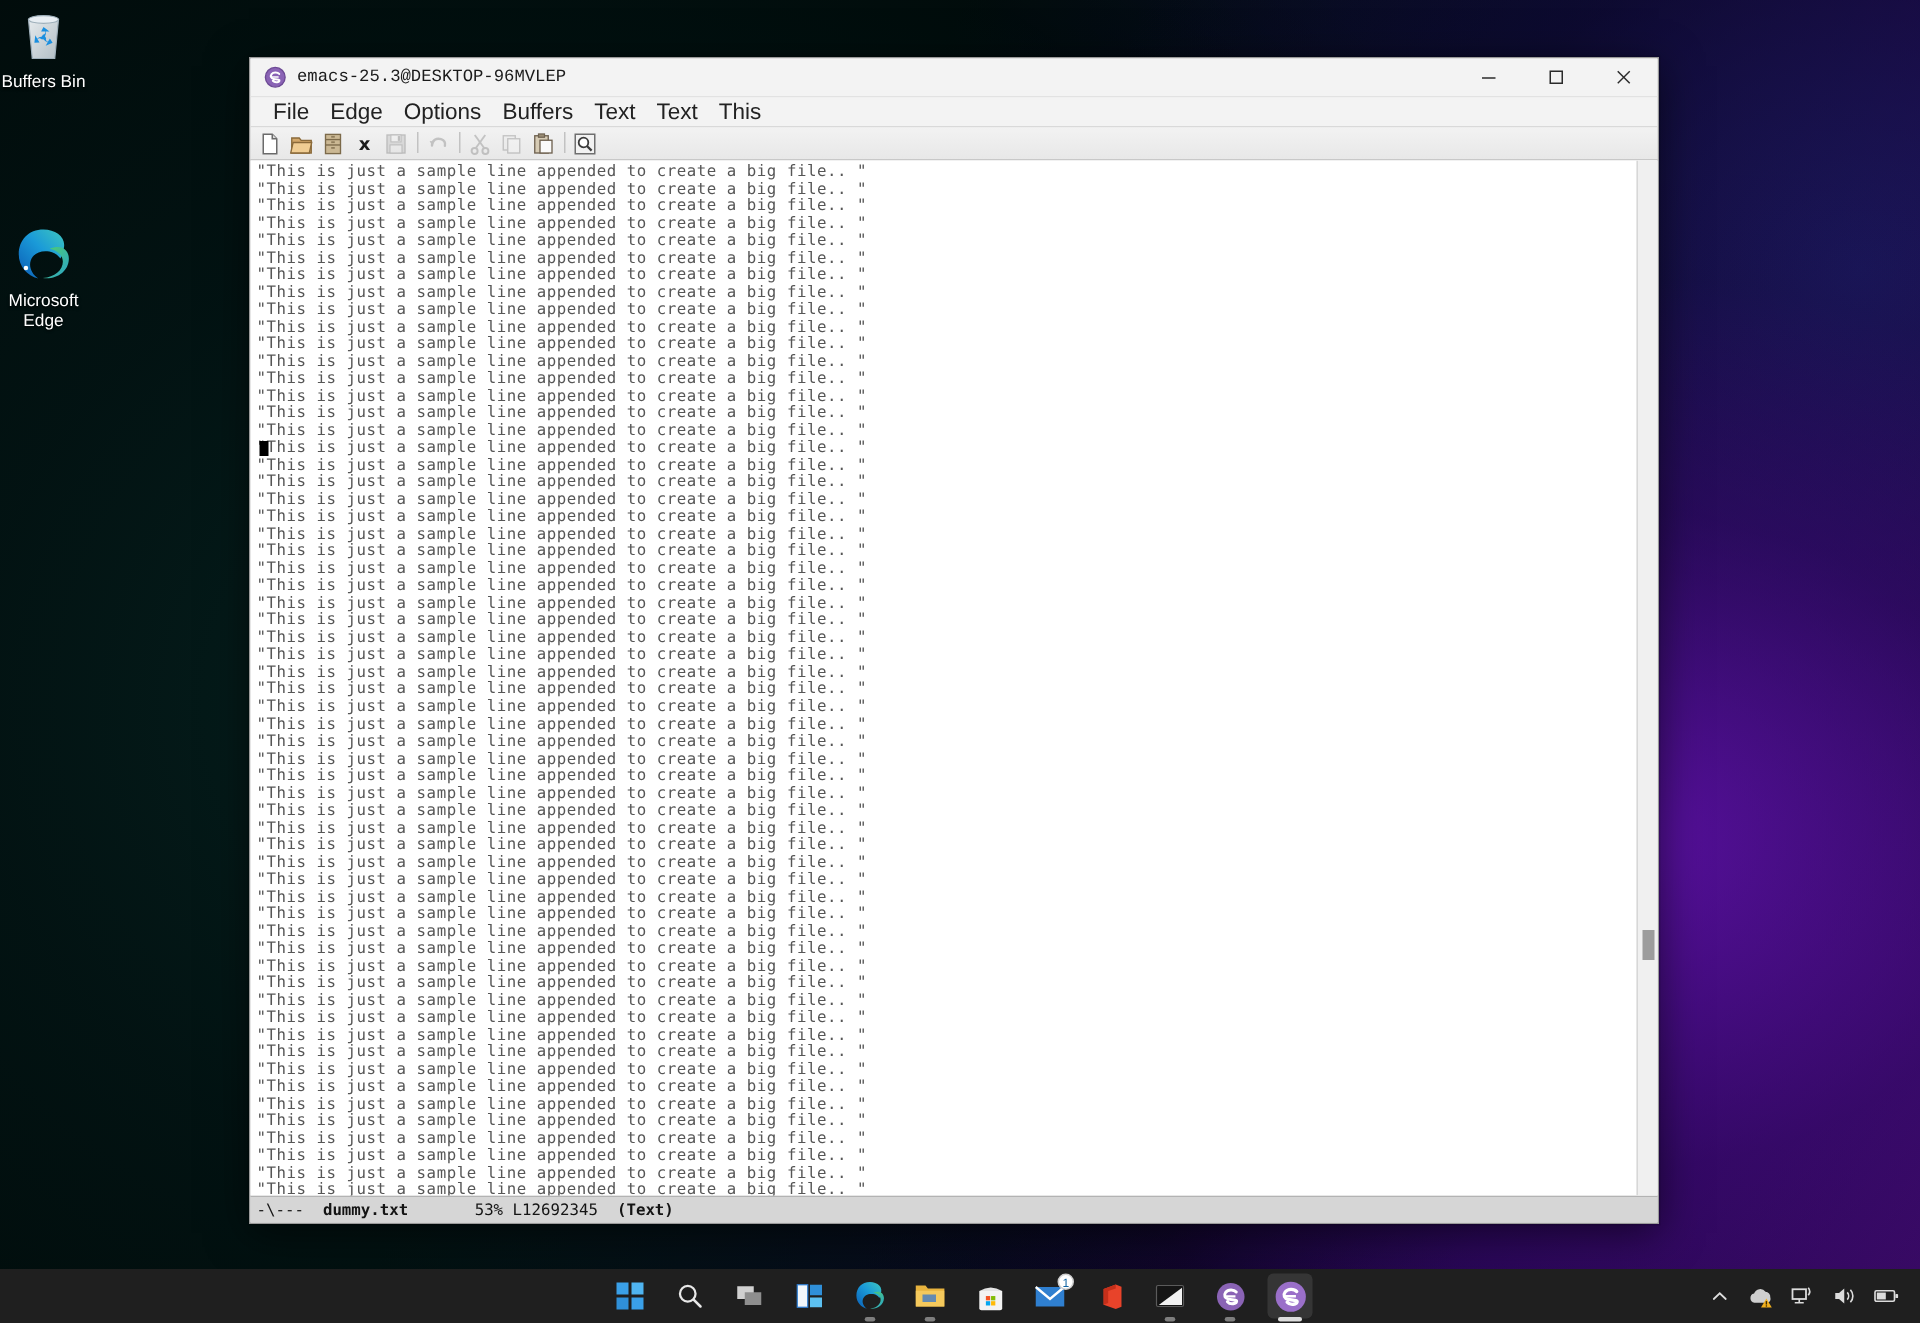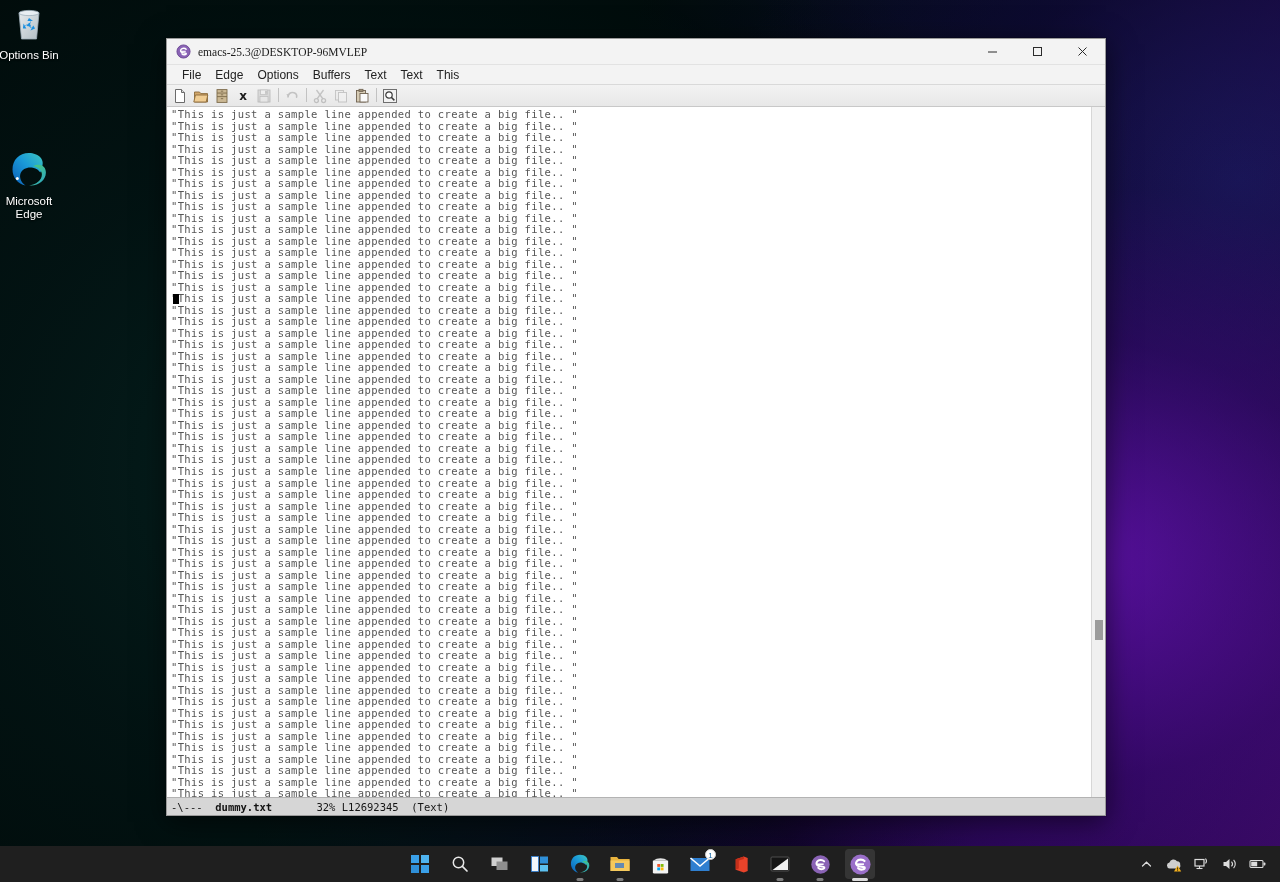--- a/index.html
+++ b/index.html
@@ -61,38 +61,38 @@
     height: 26px;
     background: #f3f3f3;
     display: flex; align-items: center;
     border-bottom: 1px solid #e2e2e2;
     flex: none;
   }
   #title-icon { width: 15px; height: 15px; margin: 0 7px 0 9px; flex: none; }
   #title-text {
     font-size: 11.5px; color: #1b1b1b;
     white-space: nowrap; flex: 1;
-    font-family: Liberation Serif, serif;
+    font-family: Liberation Mono, monospace;
   }
   .winbtn {
     width: 45px; height: 26px;
     display: flex; align-items: center; justify-content: center;
     flex: none;
   }
 
   #menubar {
     height: 20px;
     background: #f3f3f3;
     display: flex; align-items: center;
     padding-left: 8px;
     border-bottom: 1px solid #d9d9d9;
     flex: none;
   }
   .menu-item {
-    font-size: 12px; color: #222;
+    font-size: 15px; color: #222;
     padding: 0 7px; line-height: 20px;
     white-space: nowrap;
   }
 
   #toolbar {
     height: 22px;
     background: linear-gradient(#f2f2f2, #e8e8e8);
     border-bottom: 1px solid #c8c8c8;
     display: flex; align-items: center;
     padding-left: 3px;
@@ -156,21 +156,21 @@
     font-family: "DejaVu Sans Mono", "Liberation Mono", monospace;
     font-size: 10.5px;
     color: #141414;
     padding-left: 4px;
     white-space: pre;
     flex: none;
     font-weight: bold;
   }
   #modeline .ml-dashes { font-weight: normal; }
   #modeline .ml-pos { font-weight: normal; }
-  #modeline .ml-mode { font-weight: normal; text-align: center; }
+  #modeline .ml-mode { font-weight: bold; text-align: center; }
 
   
   #taskbar {
     position: absolute;
     left: 0; right: 0; bottom: 0;
     height: 36px;
     background: #1f1f1f;
     display: flex; align-items: center;
     justify-content: center;
   }
@@ -232,21 +232,21 @@
       <ellipse cx="20" cy="9" rx="10" ry="2.6" fill="#e8eef3" stroke="#9fb0bb" stroke-width="0.8"></ellipse>
       <path d="M20 14 l4 3 -2.6 0 a3.6 3.6 0 0 1 -3.4 4.8 l1.6 -2.6 a1.6 1.6 0 0 0 1.4 -2.2 l-2.6 0 z" fill="#1a8fe0"></path>
       <g transform="rotate(120 20 21)">
         <path d="M20 14 l4 3 -2.6 0 a3.6 3.6 0 0 1 -3.4 4.8 l1.6 -2.6 a1.6 1.6 0 0 0 1.4 -2.2 l-2.6 0 z" fill="#1a8fe0"></path>
       </g>
       <g transform="rotate(240 20 21)">
         <path d="M20 14 l4 3 -2.6 0 a3.6 3.6 0 0 1 -3.4 4.8 l1.6 -2.6 a1.6 1.6 0 0 0 1.4 -2.2 l-2.6 0 z" fill="#1a8fe0"></path>
       </g>
     </svg>
   </span>
-  <span>Options Bin</span>
+  <span>Buffers Bin</span>
 </div>
 
 <div class="desk-icon" id="icon-edge">
   <span class="glyph">
     <svg viewBox="0 0 40 40" width="40" height="40">
       <defs>
         <linearGradient id="edg1" x1="0" y1="1" x2="1" y2="0">
           <stop offset="0%" stop-color="#0b5cb5"></stop>
           <stop offset="55%" stop-color="#1a9ad8"></stop>
           <stop offset="100%" stop-color="#3ec6bf"></stop>
@@ -468,21 +468,21 @@
     <div id="scrollbar-track">
       <div id="scrollbar-thumb" style="top: 513px; height: 20px;"></div>
     </div>
   </div>
 
   <div id="modeline">
     <span class="ml-dashes">-\---</span>
     <span>&nbsp;&nbsp;</span>
     <span>dummy.txt</span>
     <span>&nbsp;&nbsp;&nbsp;&nbsp;&nbsp;&nbsp;&nbsp;</span>
-    <span class="ml-pos">32%</span>
+    <span class="ml-pos">53%</span>
     <span>&nbsp;</span>
     <span class="ml-pos">L12692345</span>
     <span>&nbsp;&nbsp;</span>
     <span class="ml-mode">(Text)</span>
   </div>
 </div>
 
 <div id="taskbar">
   <div id="taskbar-center">
 

